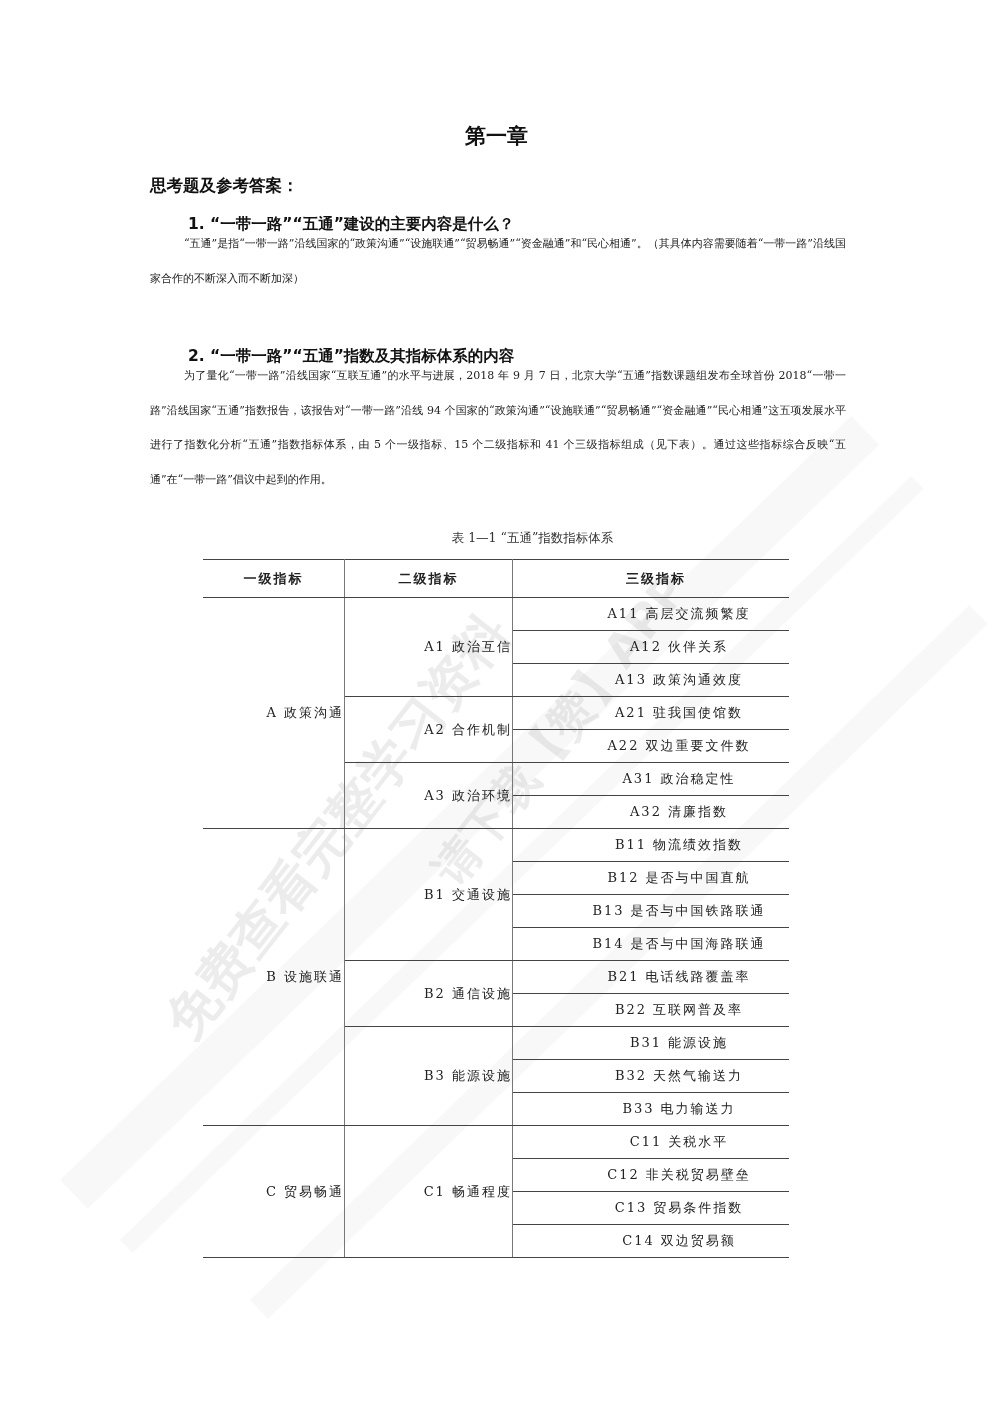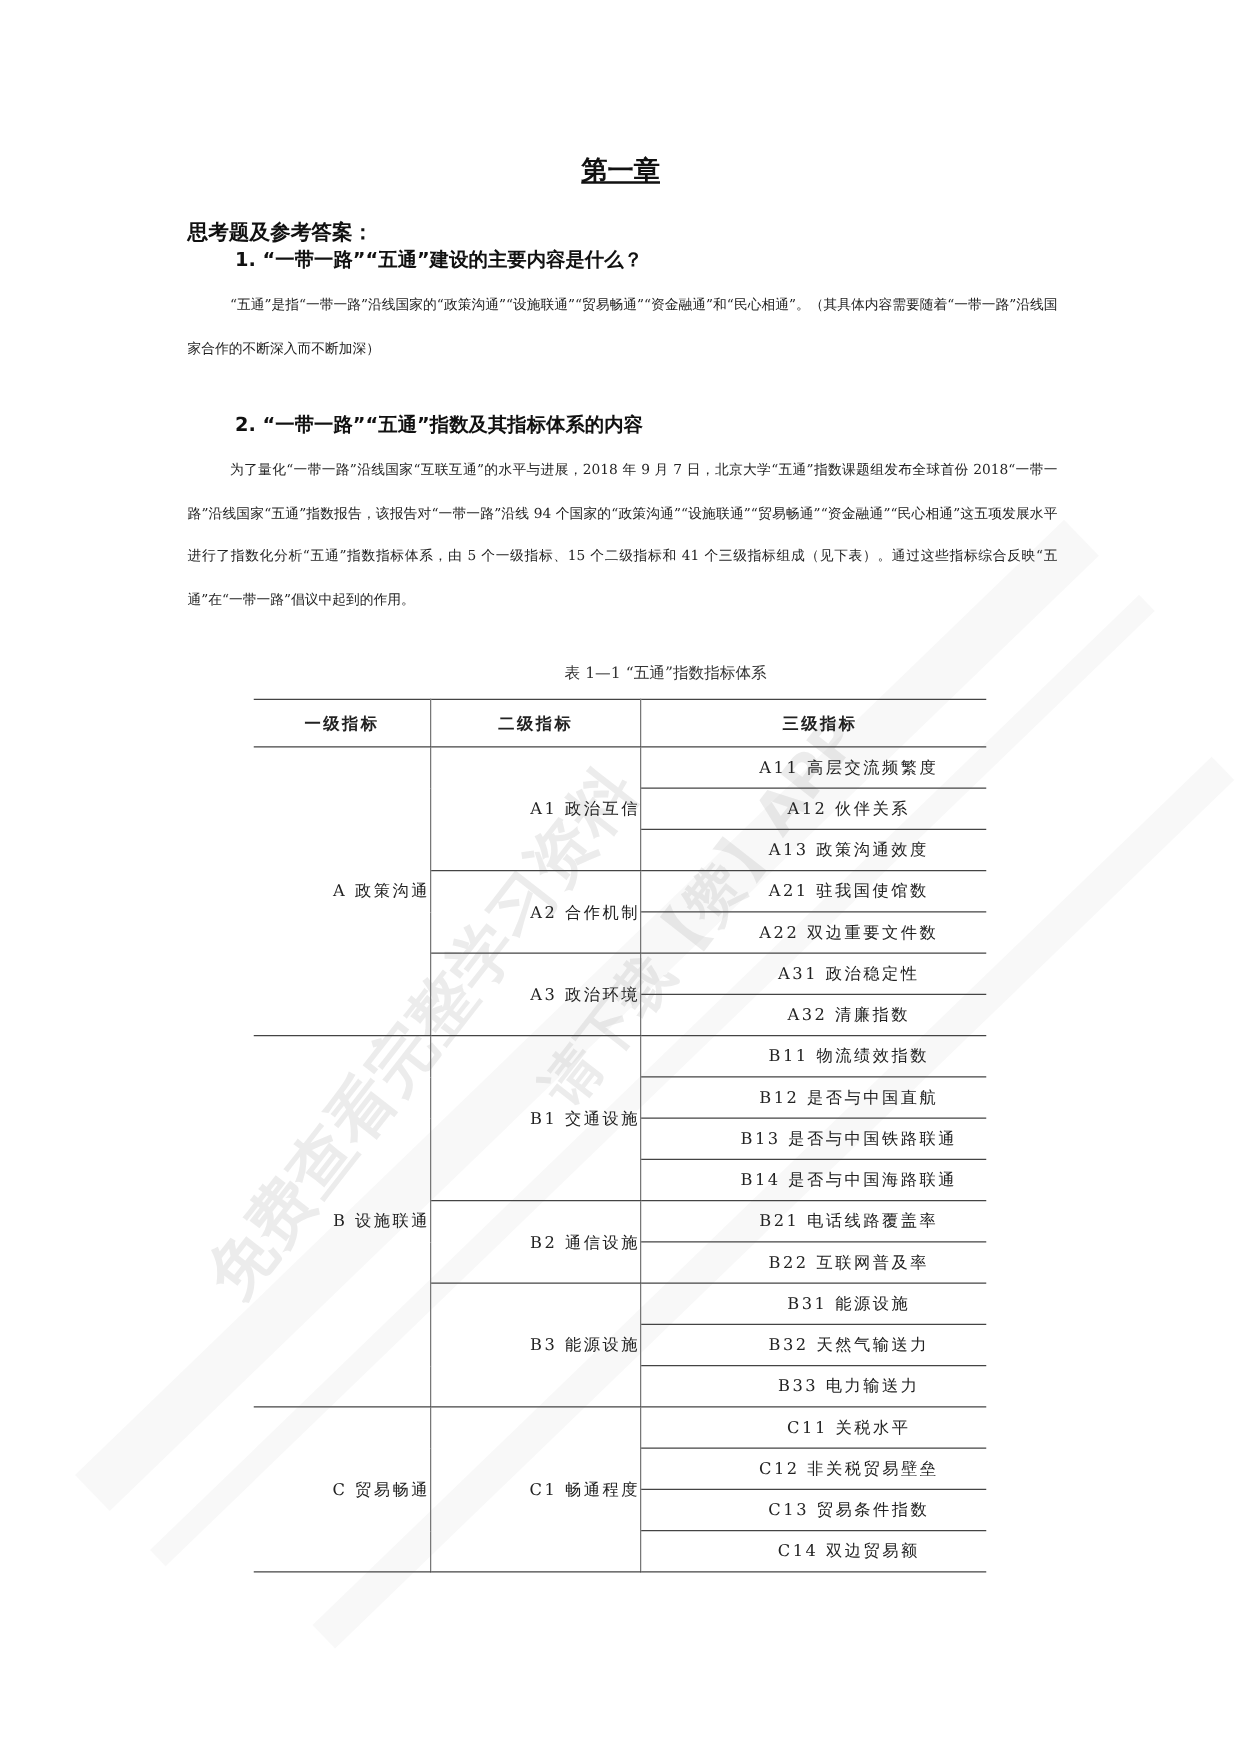--- a/index.html
+++ b/index.html
@@ -1,24 +1,24 @@
 <!DOCTYPE html>
 <html><head>
 <meta charset="utf-8">
 <style>
   html, body { margin: 0; padding: 0; background: #ffffff; }
   body { width: 993px; height: 1404px; position: relative; overflow: hidden;
          font-family: "DejaVu Serif", "Liberation Serif", serif; color: #222; }
   .page { position: absolute; left: 0; top: 0; width: 993px; height: 1404px; }
   .chapter-title { position: absolute; top: 122px; left: 0; width: 993px; text-align: center;
-                   font-family: "DejaVu Sans", sans-serif; font-size: 21px; font-weight: bold; color:#111;text-decoration:underline; }
+                   font-family: "DejaVu Sans", sans-serif; font-size: 21px; font-weight: bold; color:#111; }
   .section-title { position: absolute; top: 160px; left: 150px; font-family: "DejaVu Sans", sans-serif;
                    font-size: 16.5px; font-weight: bold; color:#111;margin-top:15px; }
   .q { position: absolute; left: 188px; font-family: "DejaVu Sans", sans-serif; font-size: 15.5px;
-       font-weight: bold; color:#111; }
+       font-weight: bold; color:#111;margin-top:16px; }
   .para { position: absolute; left: 150px; width: 696px; font-size: 11px; line-height: 34.5px;
           text-indent: 34px; text-align: justify; color:#222; }
   .caption { position: absolute; top: 530px; left: 0; width: 993px; text-align: center; font-size: 12.5px; color:#333;padding-left:36px; }
   table.ind { position: absolute; top: 559px; left: 203px; width: 586px; border-collapse: collapse;
               font-size: 13px; color:#222; }
   table.ind th, table.ind td { height: 32px; padding: 0; border-top: 1.4px solid #444; border-bottom: 1.4px solid #444; }
   table.ind th { height: 37px; font-weight: bold; letter-spacing: 2px; }
   table.ind .c1 { width: 141px; text-align: center; border-right: 1.4px solid #777; }
   table.ind .c2 { width: 167px; text-align: center; border-right: 1.4px solid #777; }
   table.ind .c3 { text-align: center; padding-left: 56px; letter-spacing: 2px; }

